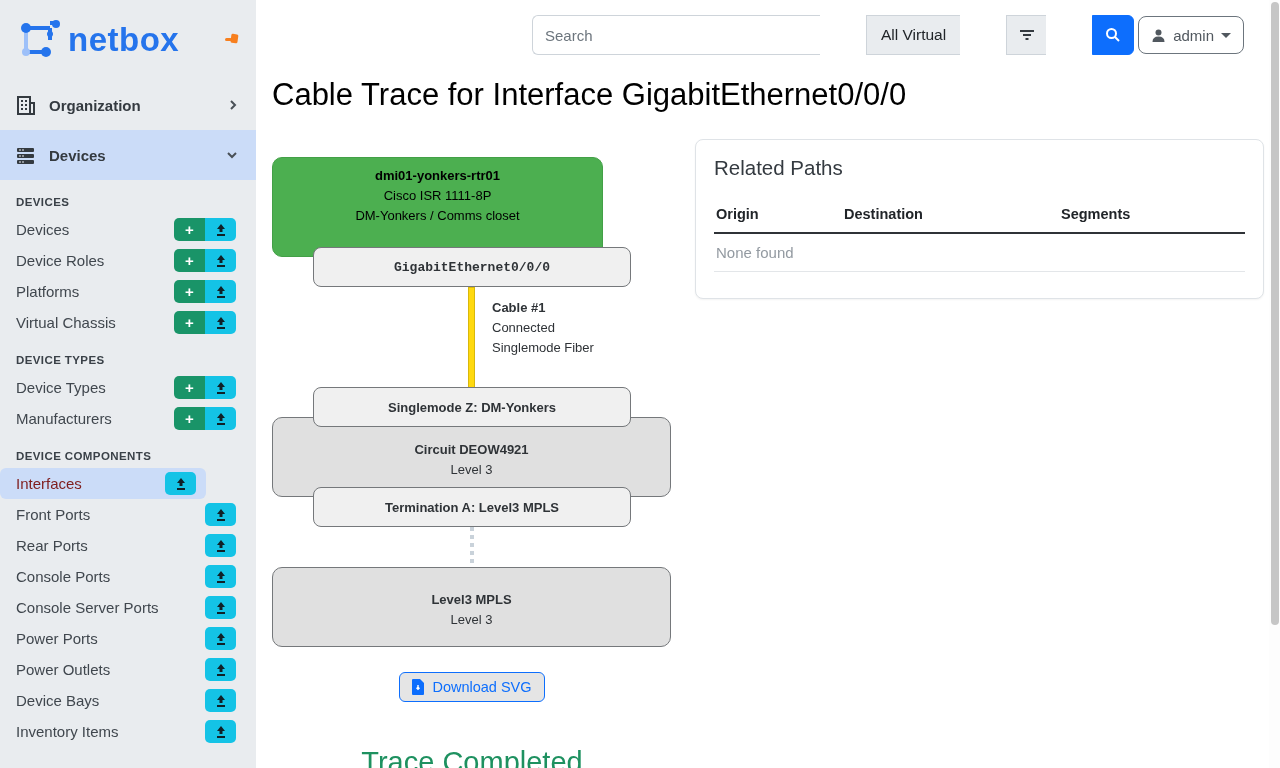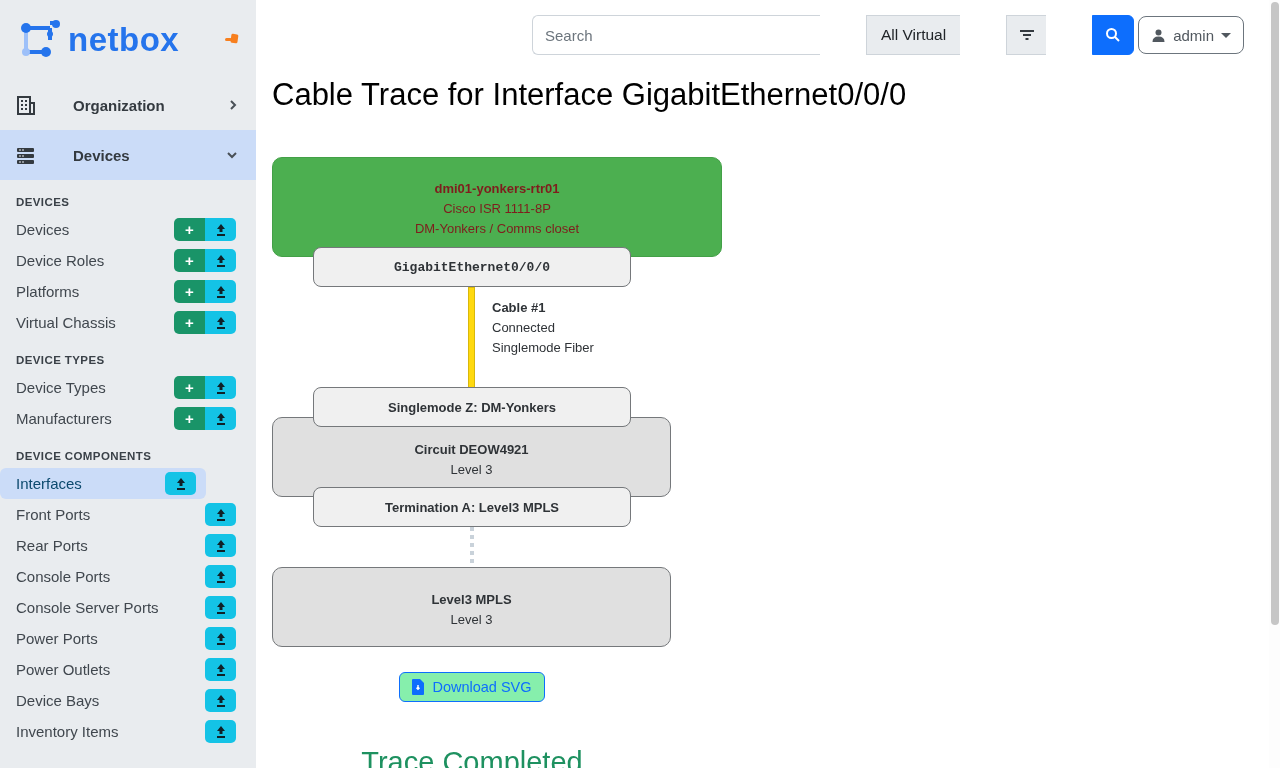--- a/index.html
+++ b/index.html
@@ -7,31 +7,31 @@
   body { font-family:"Liberation Sans","DejaVu Sans",sans-serif; background:#ffffff; color:#343a40; }
 
   .app { display:flex; width:1280px; height:768px; position:relative; }
 
   
   .sidebar { width:256px; min-width:256px; height:768px; background:#e9ecef; overflow:hidden; }
   .logo-row { height:80px; display:flex; align-items:center; padding:0 14px 0 16px; }
   .brand-text { font-size:33px; font-weight:bold; color:#2574ec; letter-spacing:0.5px; margin-left:8px; }
   .pin-wrap { margin-left:auto; }
 
-  .nav-item { height:50px; display:flex; align-items:center; padding:0 18px 0 16px; cursor:pointer;gap:24px; }
+  .nav-item { height:50px; display:flex; align-items:center; padding:0 18px 0 16px; cursor:pointer; }
   .nav-item.active { background:#cbdcf8; }
   .nav-item .nav-label { font-size:15px; font-weight:bold; color:#343a40; margin-left:14px; }
   .nav-item .chev { margin-left:auto; color:#495057; }
 
   .side-scroll { padding:0 10px 0 0; }
   .section-header { margin:16px 0 6px 16px; font-size:11.5px; font-weight:bold; color:#3a4148; letter-spacing:0.4px; }
   .side-item { height:31px; display:flex; align-items:center; padding-left:16px; cursor:pointer; position:relative; }
   .side-item .side-label { font-size:15px; color:#40474e; }
   .side-item.active { background:#cbdcf8; border-radius:6px; margin-right:40px; }
-  .side-item.active .side-label { color:#0c4a6e; }
+  .side-item.active .side-label { color:#7f1d1d; }
   .side-btns { position:absolute; right:10px; top:4px; display:flex; }
   .btn-add { width:31px; height:23px; border:none; background:#199468; color:#fff; border-radius:5px 0 0 5px; font-size:15px; font-weight:bold; cursor:pointer; display:flex; align-items:center; justify-content:center; }
   .btn-import { width:31px; height:23px; border:none; background:#14c3e6; border-radius:0 5px 5px 0; cursor:pointer; display:flex; align-items:center; justify-content:center; }
   .btn-import.solo { border-radius:5px; }
 
   
   .main { flex:1; position:relative; background:#fff; height:768px; overflow:hidden; }
   .topbar { height:70px; position:relative; }
   .search-group { position:absolute; left:276px; top:15px; display:flex; height:40px;gap:46px; }
   .search-input { width:288px; height:40px; border:1px solid #ced4da; border-right:none; border-radius:6px 0 0 6px; padding:0 12px; font-size:15px; color:#212529; outline:none; font-family:inherit; }
@@ -43,36 +43,36 @@
   .caret-down { width:0; height:0; border-left:5px solid transparent; border-right:5px solid transparent; border-top:5px solid #51585f; }
 
   .page-title { font-size:31px; font-weight:normal; color:#000000; margin:6px 0 0 16px; line-height:38px; }
 
   .content-row { display:flex; margin:25px 16px 0 16px; align-items:flex-start; }
 
   
   .trace-col { width:400px; min-width:400px; display:flex; flex-direction:column; align-items:center; }
   .diagram { position:relative; width:400px; height:490px; margin-top:18px; font-size:13px; }
   .node { position:absolute; border-radius:10px; text-align:center; }
-  .node-device { left:0; top:0; width:450px; height:100px; background:#4caf50; border:1px solid #43a047; color:#7f1d1d; padding-top:21px; line-height:20px; z-index:1; }
+  .node-device { left:0; top:0; width:331px; height:100px; background:#4caf50; border:1px solid #43a047; color:#000000; padding-top:8px; line-height:20px; z-index:1; }
   .node-device .nd-name { font-weight:bold; }
   .term-box { position:absolute; left:41px; width:318px; height:40px; background:#f0f0f0; border:1px solid #75787b; border-radius:8px; display:flex; align-items:center; justify-content:center; font-weight:bold; color:#2f3337; z-index:3; }
   .tb-iface { top:90px;font-family:Liberation Mono, monospace; }
   .tb-z { top:230px; }
   .tb-a { top:330px; }
   .big-box { position:absolute; left:0; width:399px; height:80px; background:#e0e0e0; border:1px solid #75787b; border-radius:10px; color:#2f3337; padding-top:22px; line-height:20px; z-index:2; text-align:center; }
   .bb-circuit { top:260px; }
   .bb-network { top:410px; }
   .big-box .bb-name { font-weight:bold; }
   .cable-line { position:absolute; left:196px; top:130px; width:7px; height:101px; background:#ffd90f; border:1px solid #d9b80c; z-index:0; }
   .cable-info { position:absolute; left:220px; top:141px; text-align:left; line-height:20px; color:#2f3337; z-index:2; }
   .cable-info .ci-label { font-weight:bold; }
   .dash-line { position:absolute; left:198px; top:370px; width:4px; height:40px; background:repeating-linear-gradient(to bottom,#c9d2da 0 4px,transparent 4px 8px); z-index:0; }
 
-  .download-btn { margin-top:25px; height:30px; padding:0 12px; background:#86efac; border:1px solid #0d6efd; border-radius:6px; color:#0d6efd; font-size:14.5px; display:flex; align-items:center; gap:7px; cursor:pointer; font-family:inherit; }
+  .download-btn { margin-top:25px; height:30px; padding:0 12px; background:#e5e5e5; border:1px solid #0d6efd; border-radius:6px; color:#0d6efd; font-size:14.5px; display:flex; align-items:center; gap:7px; cursor:pointer; font-family:inherit; }
   .trace-status { margin-top:44px; font-size:29px; color:#1e9160; }
 
   
   .card { margin-left:23px; width:569px; background:#fff; border:1px solid #dfe3e7; border-radius:8px; box-shadow:0 1px 2px rgba(0,0,0,0.05); padding:16px 18px 26px 18px; }
   .card-title { font-size:20.5px; font-weight:normal; color:#343a40; margin-bottom:20px; }
   .rp-table { width:100%; border-collapse:collapse; }
   .rp-table th { text-align:left; font-size:14.5px; color:#212529; padding:6px 2px 10px 2px; border-bottom:2px solid #2f3337; }
   .rp-table td { font-size:15px; color:#939aa1; padding:10px 2px; border-bottom:1px solid #e3e6e9; }
   .col-origin { width:128px; } .col-dest { width:217px; }
 
@@ -433,20 +433,37 @@
               <path d="M1 0 H8 L12 4 V15 Q12 16 11 16 H1 Q0 16 0 15 V1 Q0 0 1 0 Z" fill="#0d6efd"></path>
               <path d="M6 6 L6 10 M4.5 8.7 L6 10.3 L7.5 8.7" stroke="#fff" stroke-width="1.4" fill="none"></path>
             </svg>
           </span>
           <span>Download SVG</span>
         </button>
 
         <div class="trace-status">Trace Completed</div>
       </div>
 
+      <section class="card">
+        <h2 class="card-title">Related Paths</h2>
+        <table class="rp-table">
+          <thead>
+            <tr>
+              <th class="col-origin">Origin</th>
+              <th class="col-dest">Destination</th>
+              <th>Segments</th>
+            </tr>
+          </thead>
+          <tbody>
+            <tr>
+              <td colspan="3">None found</td>
+            </tr>
+          </tbody>
+        </table>
+      </section>
 
     </div>
   </main>
 
   <div class="win-scrollbar">
     <div class="win-thumb"></div>
   </div>
 
 </div>
 

